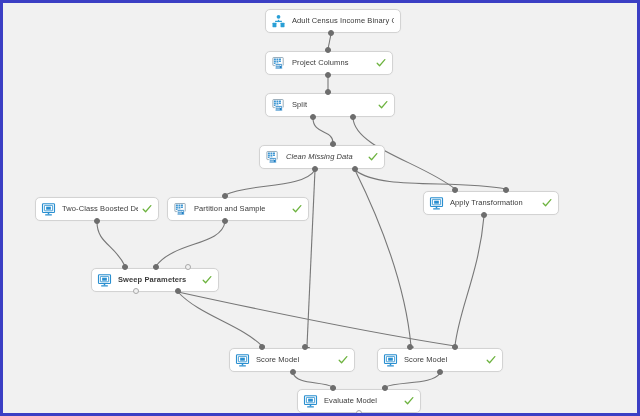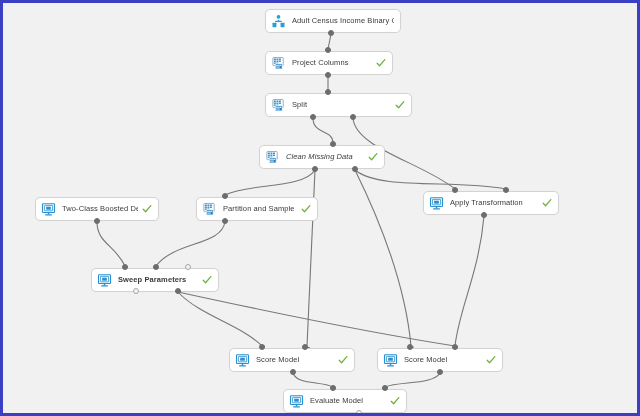--- a/index.html
+++ b/index.html
@@ -119,21 +119,21 @@
         </div>
         <div class="node" style="left: 262px; top: 48px; width: 128px;">
           <svg class="ico" viewBox="0 0 16 16">
             <use href="#sym-table-transform-icon"></use>
           </svg>
           <span class="lbl">Project Columns</span>
           <svg class="chk" viewBox="0 0 12 12">
             <use href="#sym-check-icon"></use>
           </svg>
         </div>
-        <div class="node" style="left: 262px; top: 90px; width: 147px;">
+        <div class="node" style="left: 262px; top: 90px; width: 130px;">
           <svg class="ico" viewBox="0 0 16 16">
             <use href="#sym-table-transform-icon"></use>
           </svg>
           <span class="lbl">Split</span>
           <svg class="chk" viewBox="0 0 12 12">
             <use href="#sym-check-icon"></use>
           </svg>
         </div>
         <div class="node" style="left: 256px; top: 142px; width: 126px; font-style: italic;">
           <svg class="ico" viewBox="0 0 16 16">
@@ -146,21 +146,21 @@
         </div>
         <div class="node" style="left: 32px; top: 194px; width: 124px;">
           <svg class="ico" viewBox="0 0 16 16">
             <use href="#sym-model-icon"></use>
           </svg>
           <span class="lbl">Two-Class Boosted Decision T...</span>
           <svg class="chk" viewBox="0 0 12 12">
             <use href="#sym-check-icon"></use>
           </svg>
         </div>
-        <div class="node" style="left: 164px; top: 194px; width: 122px; margin-left: 29px;">
+        <div class="node" style="left: 164px; top: 194px; width: 142px;">
           <svg class="ico" viewBox="0 0 16 16">
             <use href="#sym-table-transform-icon"></use>
           </svg>
           <span class="lbl">Partition and Sample</span>
           <svg class="chk" viewBox="0 0 12 12">
             <use href="#sym-check-icon"></use>
           </svg>
         </div>
         <div class="node" style="left: 420px; top: 188px; width: 136px;">
           <svg class="ico" viewBox="0 0 16 16">
@@ -191,21 +191,21 @@
         </div>
         <div class="node" style="left: 374px; top: 345px; width: 126px;">
           <svg class="ico" viewBox="0 0 16 16">
             <use href="#sym-model-icon"></use>
           </svg>
           <span class="lbl">Score Model</span>
           <svg class="chk" viewBox="0 0 12 12">
             <use href="#sym-check-icon"></use>
           </svg>
         </div>
-        <div class="node" style="left: 280px; top: 386px; width: 124px;">
+        <div class="node" style="left: 294px; top: 386px; width: 124px;">
           <svg class="ico" viewBox="0 0 16 16">
             <use href="#sym-model-icon"></use>
           </svg>
           <span class="lbl">Evaluate Model</span>
           <svg class="chk" viewBox="0 0 12 12">
             <use href="#sym-check-icon"></use>
           </svg>
         </div>
       </div>
     <div id="ports-layer">

